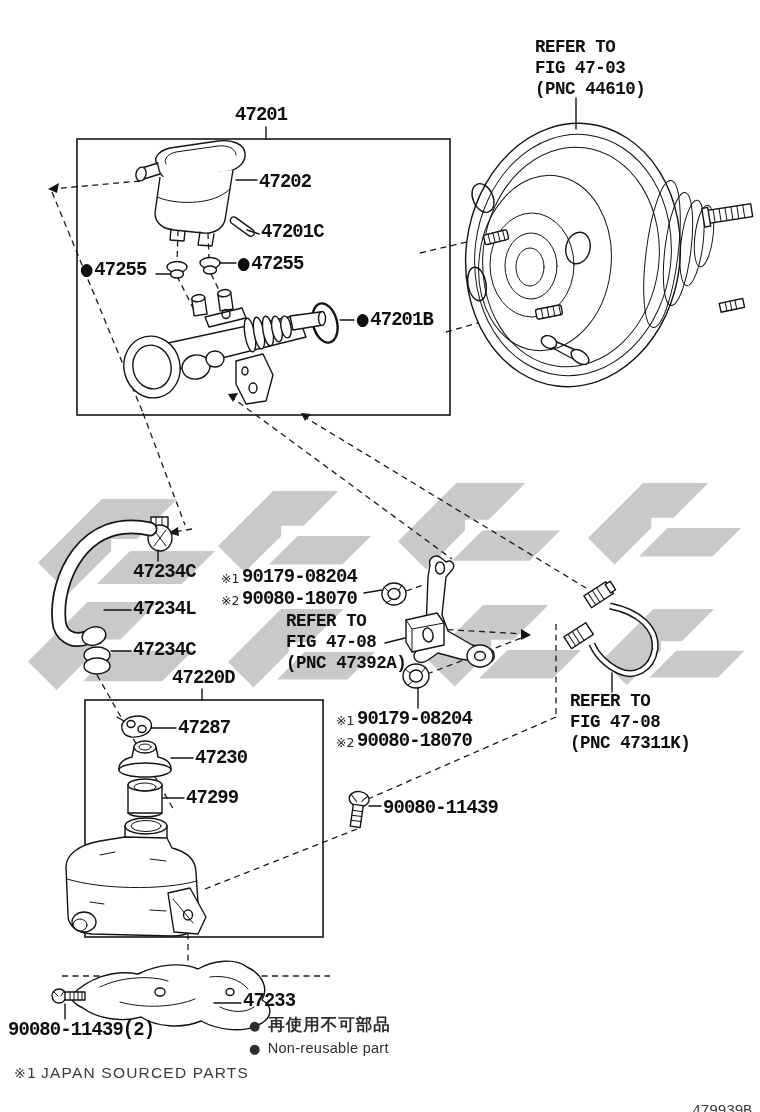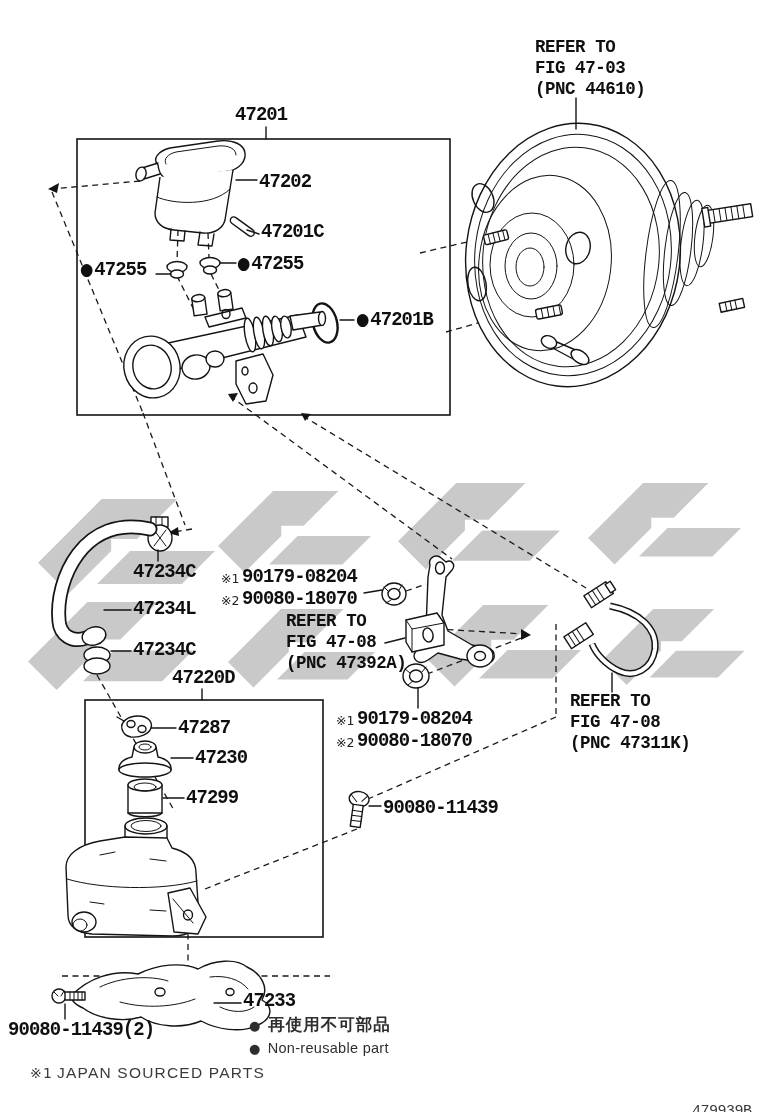--- a/index.html
+++ b/index.html
@@ -386,21 +386,21 @@
 <div class="pn" style="left:195px;top:730px">47230</div>
 
 <div class="pn" style="left:186px;top:770px">47299</div>
 
 <div class="pn" style="left:383px;top:780px">90080-11439</div>
 
 <div class="pn" style="left:243px;top:973px">47233</div>
 
 <div class="pn" style="left:8px;top:1002px">90080-11439(2)</div>
 
-<div class="legend-src" style="left:30px;top:1044px">
+<div class="legend-src" style="left:14px;top:1044px">
   <div>
     <span class="leg-pfx">※1</span><span>JAPAN SOURCED PARTS</span>
   </div>
 </div>
 
 <div class="legend-nr" style="left:249px;top:996px">
   <div class="jp">
     <span class="leg-blt">●</span><span>再使用不可部品</span>
   </div>
   <div class="en">

